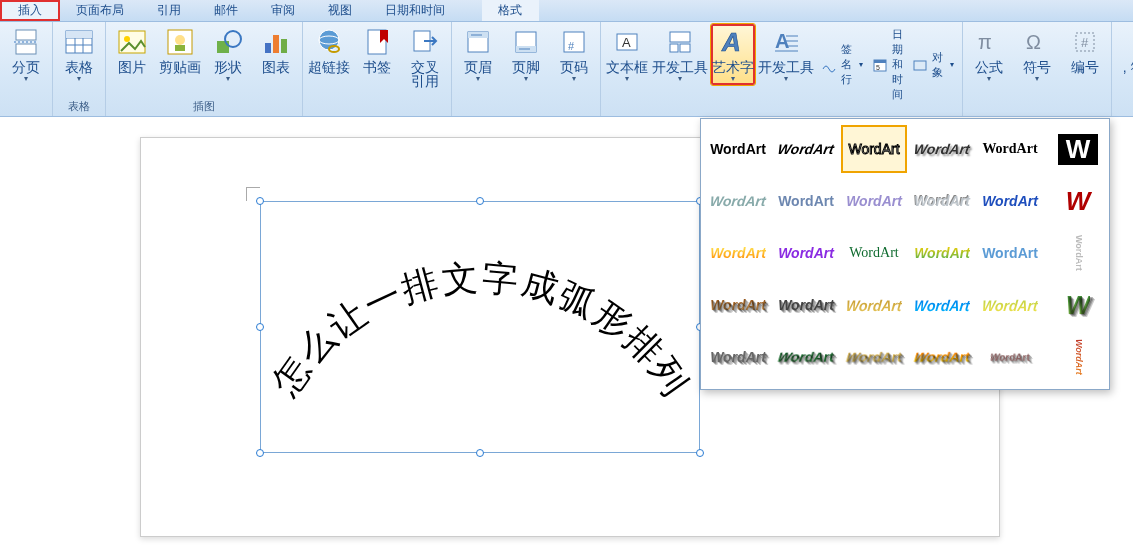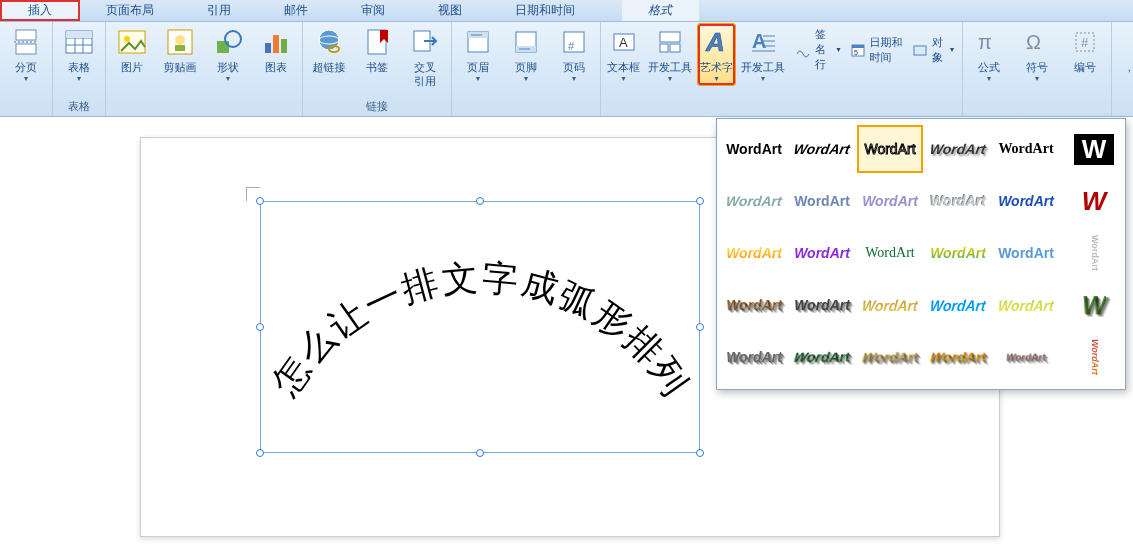--- a/index.html
+++ b/index.html
@@ -1,30 +1,30 @@
 <!DOCTYPE html>
 <html><head>
 <meta charset="utf-8">
 <style>
   * { box-sizing: border-box; margin: 0; padding: 0; }
   body { font-family: "Microsoft YaHei", "SimSun", Tahoma, sans-serif; font-size: 12px; background: #fff; width: 1133px; height: 552px; overflow: hidden; position: relative; }
   
   .tabs { display: flex; background: linear-gradient(#dbe8f7, #c5dcf3); border-bottom: 1px solid #9dbde0; height: 22px; align-items: stretch; }
-  .tab { padding: 3px 26px; color: #1e4e8c; cursor: pointer; font-size: 12px; display: flex; align-items: center; border-right: 1px solid transparent; }
+  .tab { padding: 3px 16px; color: #1e4e8c; cursor: pointer; font-size: 12px; display: flex; align-items: center; border-right: 1px solid transparent; }
   .tab.highlight-red { border: 2px solid #e03030; background: #eaf2fb; }
-  .tab.active { background: #eaf2fb; font-style: italic; }
+  .tab.active { background: #eaf2fb; }
   
   .ribbon { display: flex; background: linear-gradient(#e9f2fb, #d6e7f7 60%, #cde1f4); height: 95px; border-bottom: 1px solid #9dbde0; }
   .group { display: flex; flex-direction: column; border-right: 1px solid #b5cde6; padding: 2px 4px 0; }
   .group-body { display: flex; flex: 1; align-items: flex-start; gap: 4px; }
   .group-label { text-align: center; color: #3b5d87; font-size: 11px; padding: 2px 0; }
   
   .bigbtn { display: flex; flex-direction: column; align-items: center; justify-content: flex-start; width: 44px; padding: 2px 2px 0; border-radius: 3px; cursor: pointer; }
   .bigbtn .ico { width: 32px; height: 32px; display:flex; align-items:center; justify-content:center; }
-  .bigbtn .lbl { color: #1e4e8c; font-size: 11px; text-align: center; line-height: 14px; margin-top: 2px; white-space: pre; }
+  .bigbtn .lbl { color: #1e4e8c; font-size: 14px; text-align: center; line-height: 14px; margin-top: 2px; white-space: pre; }
   .bigbtn .drop { font-size: 8px; color:#3b5d87; }
   .bigbtn.highlight-red { border: 2px solid #e03030; border-radius:2px; padding:0 0 0; }
   .bigbtn.selected { background: linear-gradient(#fff6d6,#ffe08a); outline:1px solid #f0a400; }
   
   .stackbtns { display:flex; gap:1px; padding-top:2px; }
   .smallbtn { display:flex; align-items:center; gap:4px; padding:1px 4px; border-radius:2px; cursor:pointer; color:#1e4e8c; font-size:11px; }
   .smallbtn .sico { width:16px; height:16px; display:inline-flex; align-items:center; justify-content:center; }
   
   .canvas { position:absolute; left:0; top:117px; right:0; bottom:0; background:#fff; }
   .page-bg { position:absolute; left:140px; top:20px; width:860px; height:400px; background:#fff; border:1px solid #ccc; box-shadow:0 2px 6px rgba(0,0,0,.15); }
@@ -32,21 +32,21 @@
   
   .textbox { position:absolute; left:260px; top:84px; width:440px; height:252px; border:1px solid #7aa7d6; }
   .handle { position:absolute; width:8px; height:8px; background:#fff; border:1px solid #2b7cd3; border-radius:50%; }
   .h-tl{left:-5px;top:-5px}.h-tr{right:-5px;top:-5px}.h-bl{left:-5px;bottom:-5px}.h-br{right:-5px;bottom:-5px}
   .h-t{left:50%;top:-5px;margin-left:-4px}.h-b{left:50%;bottom:-5px;margin-left:-4px}
   .h-l{left:-5px;top:50%;margin-top:-4px}.h-r{right:-5px;top:50%;margin-top:-4px}
   
   .arc-text { position:absolute; left:50%; top:60%; transform:translate(-50%,-50%); }
   .arc-text span { position:absolute; font-size:36px; color:#000; font-family:"SimSun","Microsoft YaHei"; transform-origin:center; }
   
-  .gallery { position:absolute; left:716px; top:118px; width:410px; background:#fff; border:1px solid #8ba8c8; box-shadow:2px 3px 8px rgba(0,0,0,.25); padding:6px 4px 8px; z-index:50; }
+  .gallery { position:absolute; left:700px; top:118px; width:410px; background:#fff; border:1px solid #8ba8c8; box-shadow:2px 3px 8px rgba(0,0,0,.25); padding:6px 4px 8px; z-index:50; }
   .gallery-grid { display:grid; grid-template-columns: repeat(6, 66px); grid-auto-rows:48px; gap:4px 2px; }
   .ga { display:flex; align-items:center; justify-content:center; border:1px solid transparent; cursor:pointer; font-family: "Arial Black", Impact, sans-serif; font-size:14px; }
   .ga.selected { border:2px solid #f0a400; background:#fff6d6; }
   
   svg { display:block; }
 </style>
 </head>
 <body>
 
 <div class="tabs">
@@ -136,20 +136,21 @@
         <span class="ico">
             <svg width="30" height="30">
               <rect x="4" y="16" width="6" height="10" fill="#4472c4"></rect>
               <rect x="12" y="8" width="6" height="18" fill="#ed7d31"></rect>
               <rect x="20" y="12" width="6" height="14" fill="#70ad47"></rect>
             </svg>
           </span>
         <span class="lbl">图表</span>
       </div>
     </div>
+    <div class="group-label">插图</div>
   </div>
 
   <div class="group">
     <div class="group-body">
       <div class="bigbtn">
         <span class="ico">
             <svg width="30" height="30">
               <circle cx="15" cy="13" r="10" fill="#5b9bd5"></circle>
               <ellipse cx="15" cy="13" rx="10" ry="4" fill="none" stroke="#fff"></ellipse>
               <path d="M15 3 A10 10 0 0 1 15 23 A10 10 0 0 1 15 3" fill="none" stroke="#fff"></path>
@@ -171,21 +172,20 @@
         <span class="ico">
             <svg width="30" height="30">
               <rect x="4" y="4" width="16" height="20" fill="#fff" stroke="#4f81bd"></rect>
               <path d="M14 14 L26 14 M22 10 L26 14 L22 18" fill="none" stroke="#3b78c2" stroke-width="2"></path>
             </svg>
           </span>
         <span class="lbl">交叉
 引用</span>
       </div>
     </div>
-    <div class="group-label">链接</div>
   </div>
 
   <div class="group">
     <div class="group-body">
       <div class="bigbtn">
         <span class="ico">
             <svg width="28" height="28">
               <rect x="4" y="4" width="20" height="20" fill="#fff" stroke="#4f81bd"></rect>
               <rect x="4" y="4" width="20" height="6" fill="#cde0f2"></rect>
               <line x1="7" y1="7" x2="18" y2="7" stroke="#4f81bd"></line>

